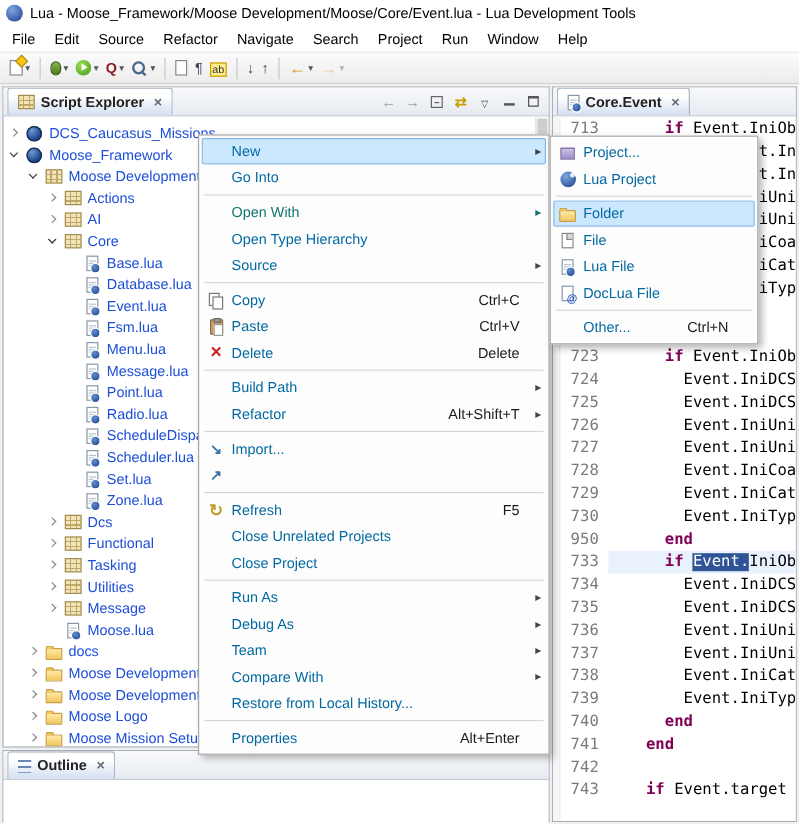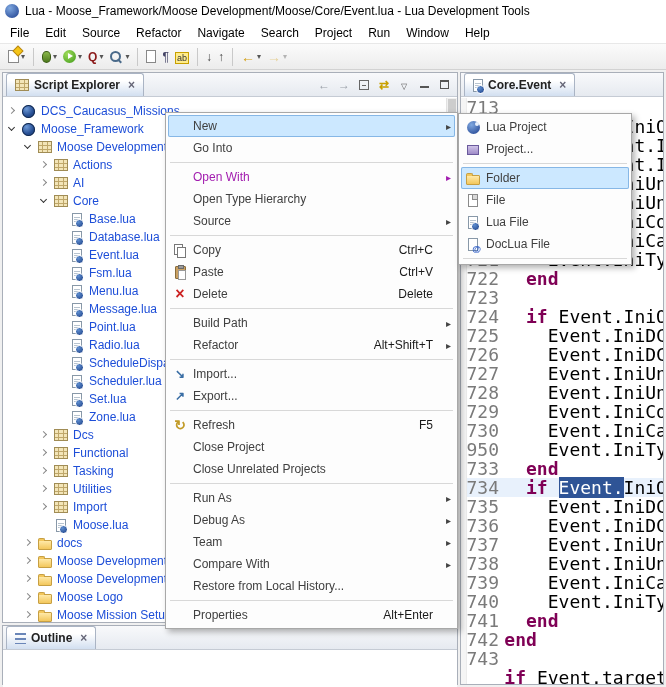--- a/index.html
+++ b/index.html
@@ -48,39 +48,39 @@
   .chev.open::before { content:''; position:absolute; left:2px; top:1px; width:4px; height:4px;
     border-right:1.5px solid #333; border-top:1.5px solid #333; transform:rotate(135deg); }
   .ti { width:17px; height:16px; flex:none; margin-right:4px; display:flex; align-items:center; justify-content:center; }
   .vscrollbar { position:absolute; top:25px; right:0; width:11px; bottom:0; background:#f0f0f0; border-left:1px solid #e1e1e1; }
   .vscrollbar .thumb { margin:1px; height:120px; background:#cdcdcd; }
   .outline-body { background:#fff; height:100%; }
 
   
   .code { position:absolute; top:25px; left:0; right:0; bottom:0; background:#fff; overflow:hidden; }
   .code::before { content:''; position:absolute; left:0; top:0; bottom:0; width:5px; background:#f5f5f5; border-right:1px solid #ececec; }
-  .cl { display:flex; height:19px; line-height:19px; font-family:"DejaVu Sans Mono", monospace; font-size:18px;flex-direction:column; }
+  .cl { display:flex; height:19px; line-height:19px; font-family:"DejaVu Sans Mono", monospace; font-size:13px; }
   .ln { flex:none; width:46px; text-align:right; padding-right:8px; color:#7a7a7a; }
   .ct { flex:1; white-space:pre; color:#000; }
   .cl.current .ct { background:var(--curline,#e8f1fc); }
   .kw { color:var(--kw,#7f0055); font-weight:bold; }
   .sel { background:var(--selbg,#2f5496); color:#fff; }
 
   
   .ctx-menu, .sub-menu { position:absolute; background:#fdfdfd; border:1px solid #a8a8a8; padding:2px;
     box-shadow:3px 3px 6px rgba(0,0,0,.3); z-index:20; }
   .ctx-menu { left:165px; top:42px; width:293px; }
   .sub-menu { left:458px; top:43px; width:174px; z-index:21; }
   .mi { display:flex; align-items:center; height:22px; padding:0 2px; }
   .mic { width:20px; flex:none; display:flex; align-items:center; justify-content:center; }
-  .mlabel { flex:1; padding-left:3px; white-space:nowrap; color:#404040; }
+  .mlabel { flex:1; padding-left:3px; white-space:nowrap; color:#0369a1; }
   .mshort { padding-right:8px; color:#1a1a1a; }
   .marrow { width:12px; flex:none; color:#444; font-size:10px; text-align:right; padding-right:2px; }
   .mi.hl { background:var(--mhl,#cce8ff); box-shadow:inset 0 0 0 1px var(--mhlb,#86b7e6); border-radius:2px; }
-  .mi.disabled .mlabel, .mi.disabled .marrow { color:#a21caf; }
+  .mi.disabled .mlabel, .mi.disabled .marrow { color:#0f766e; }
   .msep { height:1px; background:#d8d8d8; margin:3px 2px; }
 
   
   .ic { display:inline-block; flex:none; }
   .project-icon { width:13px; height:13px; border-radius:50%;
     background:radial-gradient(circle at 35% 30%, #6f9bd8, #274f94 55%, #16305e); box-shadow:inset 0 0 0 1px #12284d; }
   .package-icon { width:14px; height:12px; border:1px solid #a08c55; background-color:#f3e5b8;
     background-image:linear-gradient(to right, transparent 3px, #bfa76a 3px, #bfa76a 4px, transparent 4px, transparent 8px, #bfa76a 8px, #bfa76a 9px, transparent 9px),
       linear-gradient(to bottom, transparent 3px, #bfa76a 3px, #bfa76a 4px, transparent 4px, transparent 7px, #bfa76a 7px, #bfa76a 8px, transparent 8px); }
   .folder-icon { width:14px; height:10px; margin-top:3px; background:linear-gradient(#ffe9a8,#f3c75c);
@@ -399,21 +399,21 @@
             <span class="ti">
               <span class="ic package-icon"></span>
             </span>
             <span class="tlabel">Utilities</span>
           </div>
           <div class="trow" style="padding-left: 36px;">
             <span class="chev closed"></span>
             <span class="ti">
               <span class="ic package-icon"></span>
             </span>
-            <span class="tlabel">Import</span>
+            <span class="tlabel">Message</span>
           </div>
           <div class="trow" style="padding-left: 36px;">
             <span class="chev nochev"></span>
             <span class="ti">
               <span class="ic lua-file-icon"></span>
             </span>
             <span class="tlabel">Moose.lua</span>
           </div>
           <div class="trow" style="padding-left: 20px;">
             <span class="chev closed"></span>
@@ -668,40 +668,39 @@
           <span class="mic">
             <span class="ic import-icon"></span>
           </span>
           <span class="mlabel">Import...</span>
           <span class="marrow"></span>
         </div>
         <div class="mi">
           <span class="mic">
             <span class="ic export-icon"></span>
           </span>
-          <span class="mlabel">Export...</span>
           <span class="marrow"></span>
         </div>
         <div class="msep"></div>
         <div class="mi">
           <span class="mic">
             <span class="ic refresh-icon"></span>
           </span>
           <span class="mlabel">Refresh</span>
           <span class="mshort">F5</span>
           <span class="marrow"></span>
         </div>
         <div class="mi">
           <span class="mic"></span>
+          <span class="mlabel">Close Unrelated Projects</span>
+          <span class="marrow"></span>
+        </div>
+        <div class="mi">
+          <span class="mic"></span>
           <span class="mlabel">Close Project</span>
-          <span class="marrow"></span>
-        </div>
-        <div class="mi">
-          <span class="mic"></span>
-          <span class="mlabel">Close Unrelated Projects</span>
           <span class="marrow"></span>
         </div>
         <div class="msep"></div>
         <div class="mi">
           <span class="mic"></span>
           <span class="mlabel">Run As</span>
           <span class="marrow">▸</span>
         </div>
         <div class="mi">
           <span class="mic"></span>
@@ -727,32 +726,32 @@
         <div class="mi">
           <span class="mic"></span>
           <span class="mlabel">Properties</span>
           <span class="mshort">Alt+Enter</span>
           <span class="marrow"></span>
         </div>
       </div>
     <div class="sub-menu">
         <div class="mi">
           <span class="mic">
+            <span class="ic project-wizard-icon"></span>
+          </span>
+          <span class="mlabel">Project...</span>
+          <span class="marrow"></span>
+        </div>
+        <div class="mi">
+          <span class="mic">
             <span class="ic lua-project-icon"></span>
           </span>
           <span class="mlabel">Lua Project</span>
           <span class="marrow"></span>
         </div>
-        <div class="mi">
-          <span class="mic">
-            <span class="ic project-wizard-icon"></span>
-          </span>
-          <span class="mlabel">Project...</span>
-          <span class="marrow"></span>
-        </div>
         <div class="msep"></div>
         <div class="mi hl">
           <span class="mic">
             <span class="ic folder-icon"></span>
           </span>
           <span class="mlabel">Folder</span>
           <span class="marrow"></span>
         </div>
         <div class="mi">
           <span class="mic">
@@ -769,16 +768,22 @@
           <span class="marrow"></span>
         </div>
         <div class="mi">
           <span class="mic">
             <span class="ic doclua-file-icon"></span>
           </span>
           <span class="mlabel">DocLua File</span>
           <span class="marrow"></span>
         </div>
         <div class="msep"></div>
+        <div class="mi">
+          <span class="mic"></span>
+          <span class="mlabel">Other...</span>
+          <span class="mshort">Ctrl+N</span>
+          <span class="marrow"></span>
+        </div>
       </div>
 
   </div>
 </div>
 
 </body></html>

